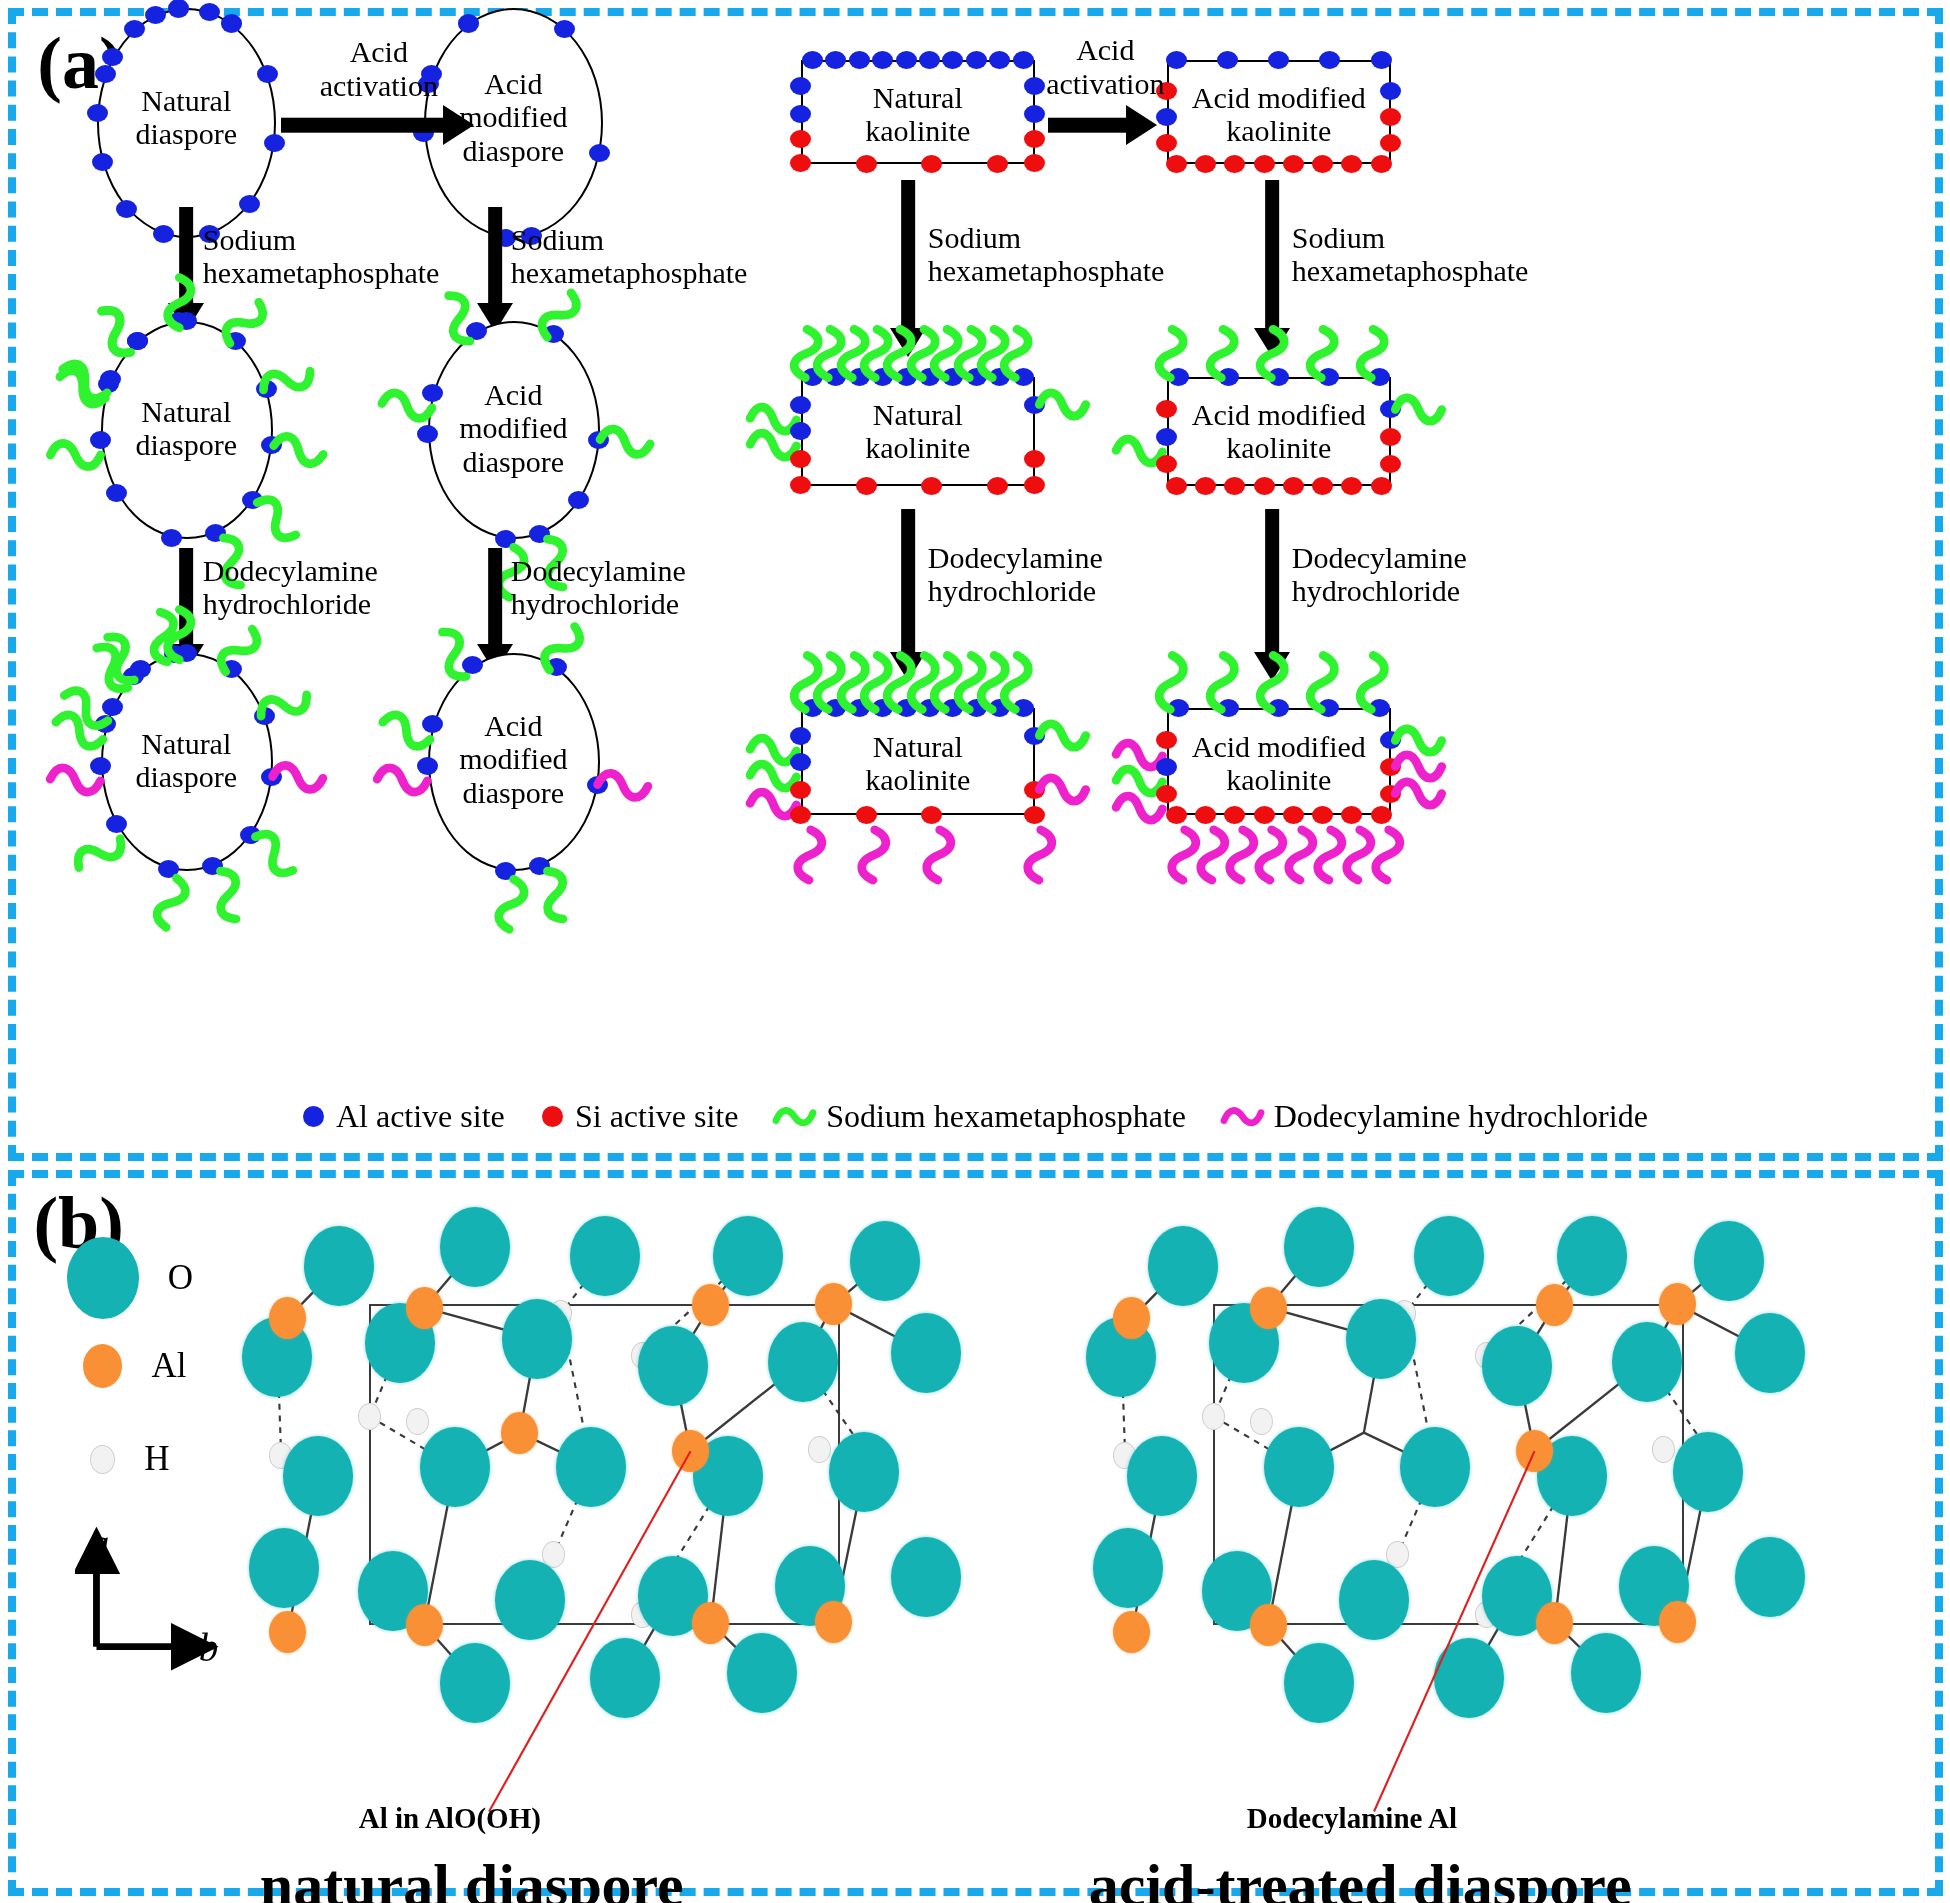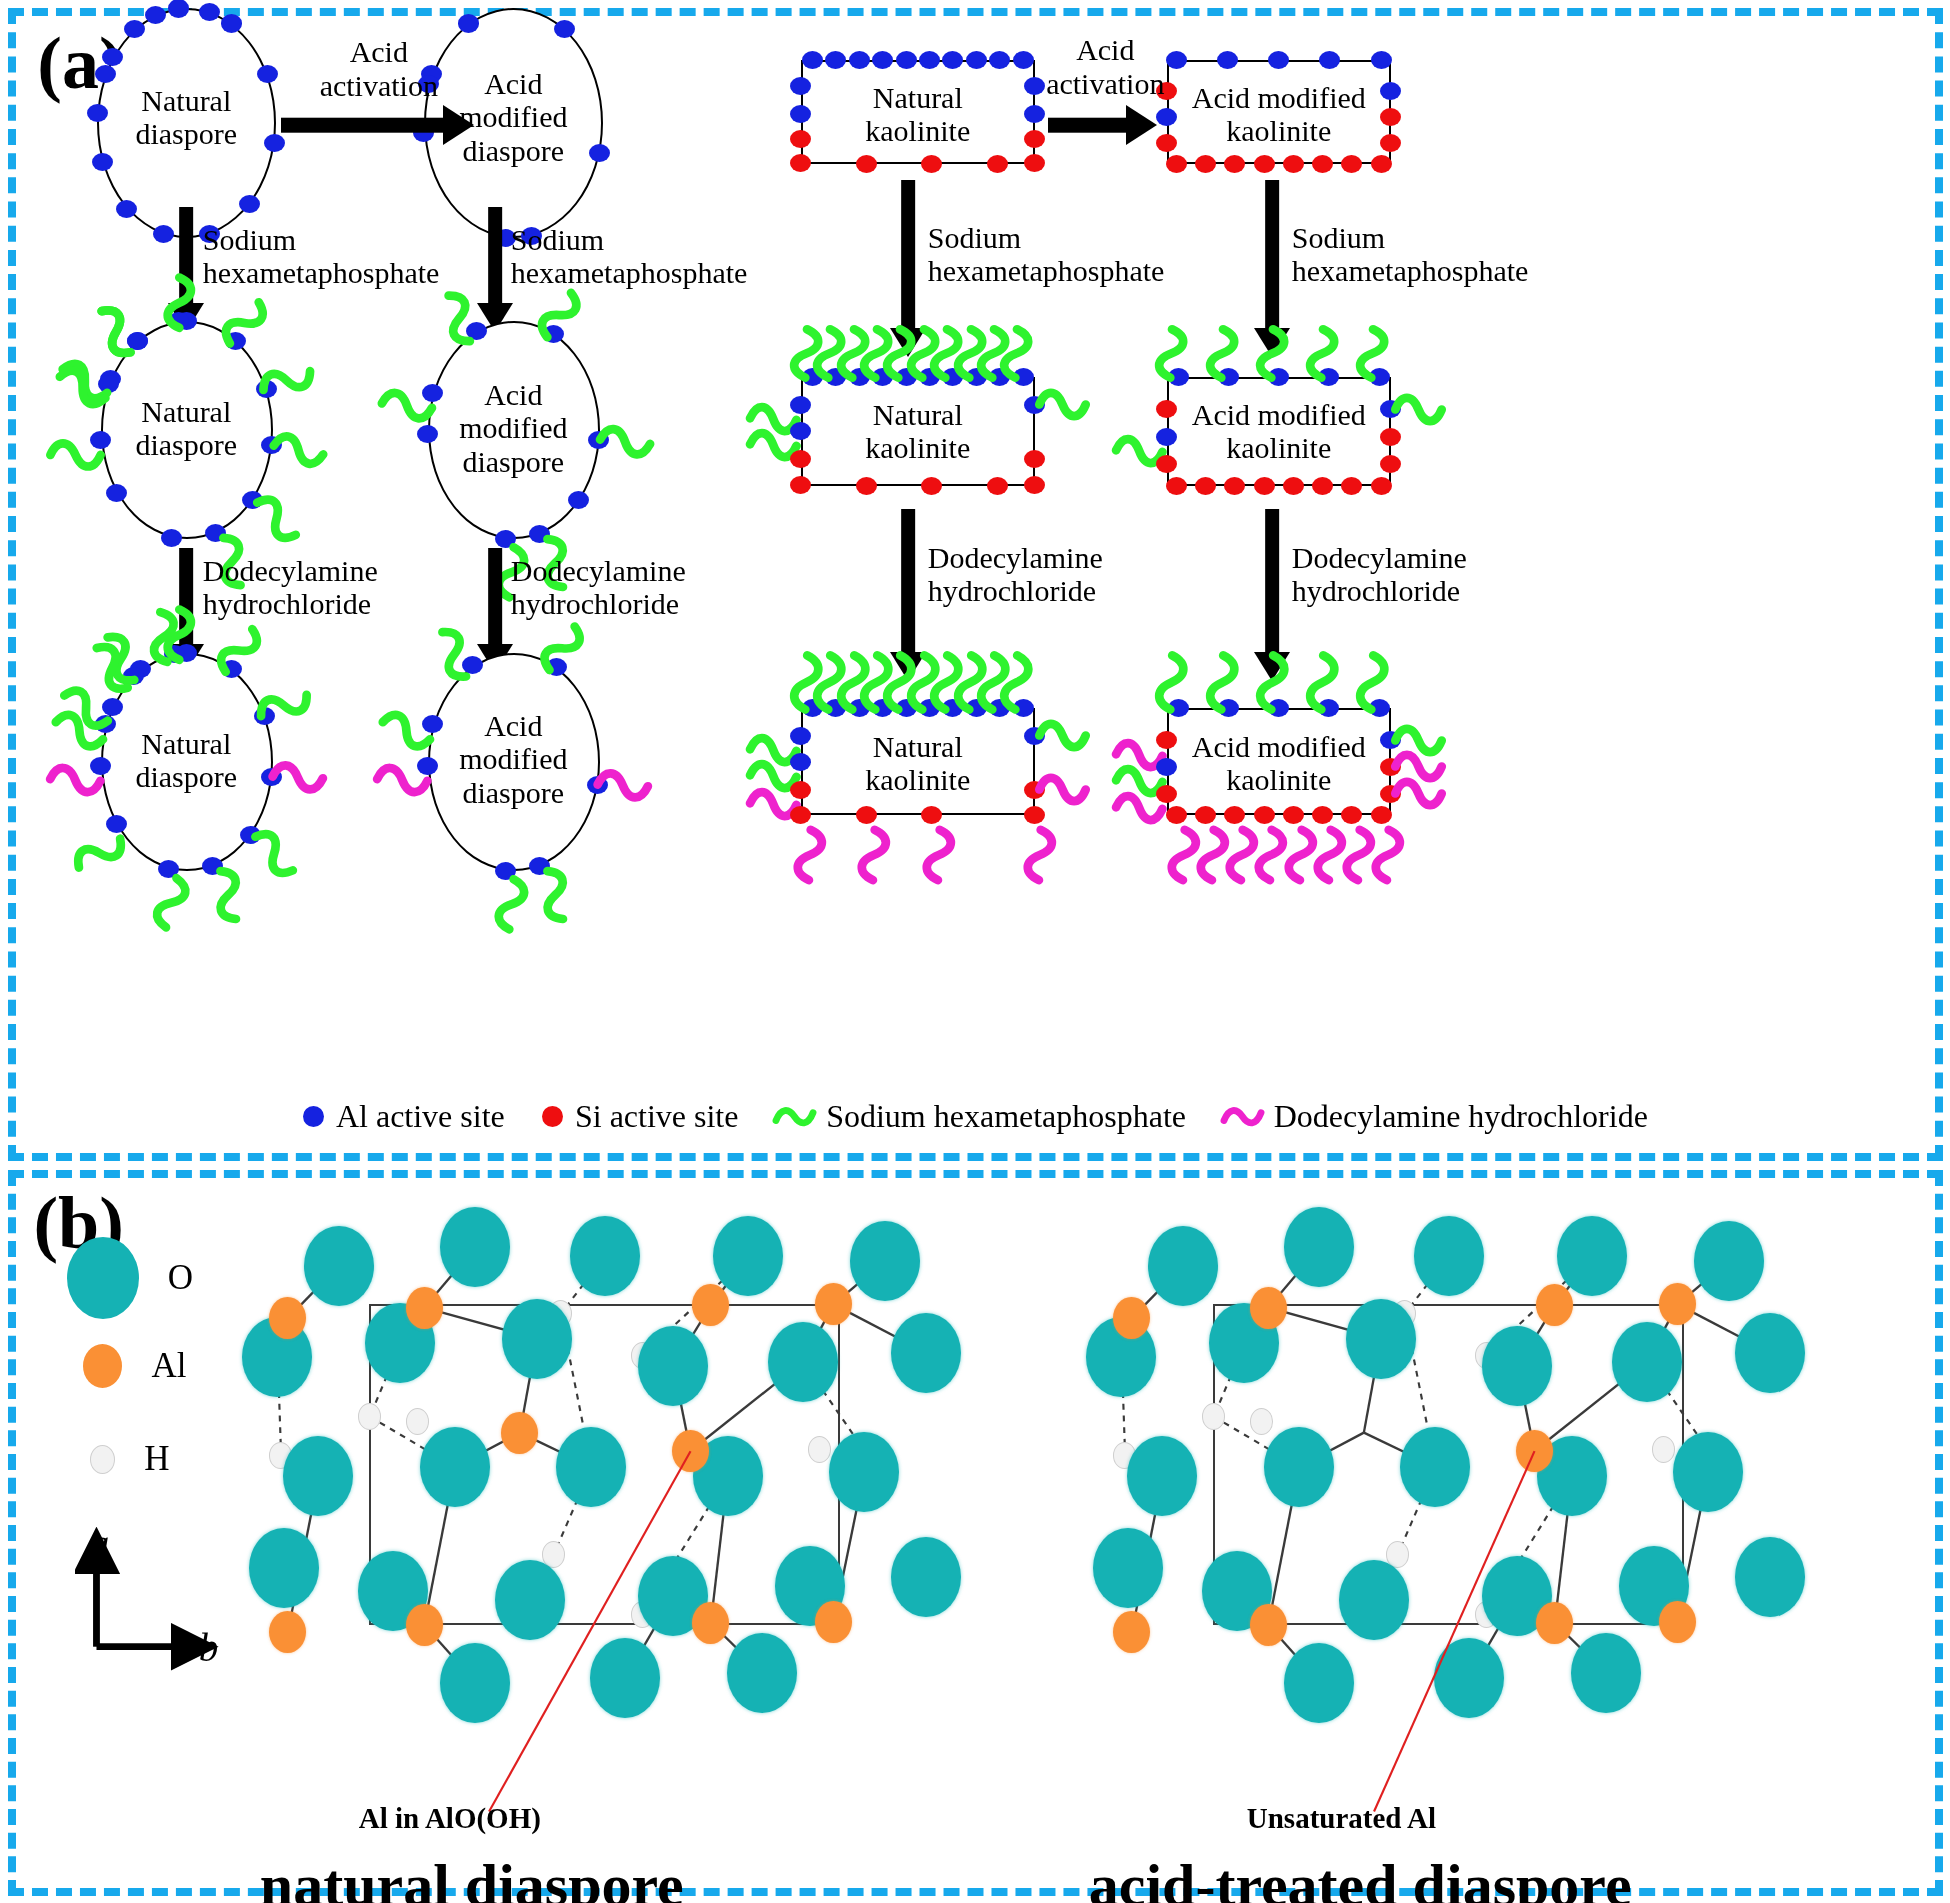--- a/index.html
+++ b/index.html
@@ -1065,20 +1065,20 @@
           <div class="atom Al" style="left: 422px; top: 192px; width: 37px; height: 42px;"></div>
           <div class="atom Al" style="left: 19px; top: 373px; width: 37px; height: 42px;"></div>
           <div class="atom Al" style="left: 156px; top: 366px; width: 37px; height: 42px;"></div>
           <div class="atom Al" style="left: 442px; top: 364px; width: 37px; height: 42px;"></div>
           <div class="atom Al" style="left: 565px; top: 363px; width: 37px; height: 42px;"></div>
           <svg width="683" height="595" style="position: absolute; left: 0px; top: 0px; overflow: visible;" viewBox="0 0 700 610">
             <line x1="451.5" y1="218.55" x2="287" y2="588" stroke="#e02020" stroke-width="2.2"></line>
           </svg>
         </div>
         <div class="annot" style="left: 343px; top: 624px;">Al in AlO(OH)</div>
-        <div class="annot" style="left: 1231px; top: 624px;">Unsaturated Al</div>
+        <div class="annot" style="left: 1231px; top: 624px;">Dodecylamine Al</div>
         <div class="bigcap" style="left: 244px; top: 673px;">natural diaspore</div>
         <div class="bigcap" style="left: 1073px; top: 673px;">acid-treated diaspore</div>
       </div>
   </div>
 
 </div>
 
 
 </body></html>

